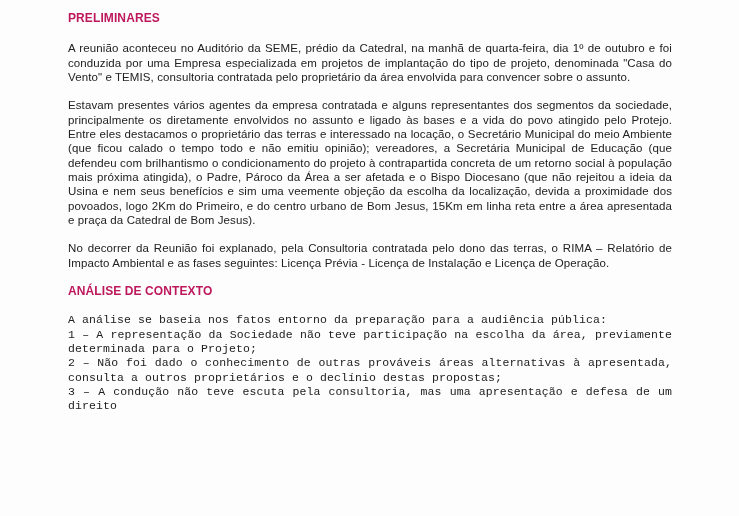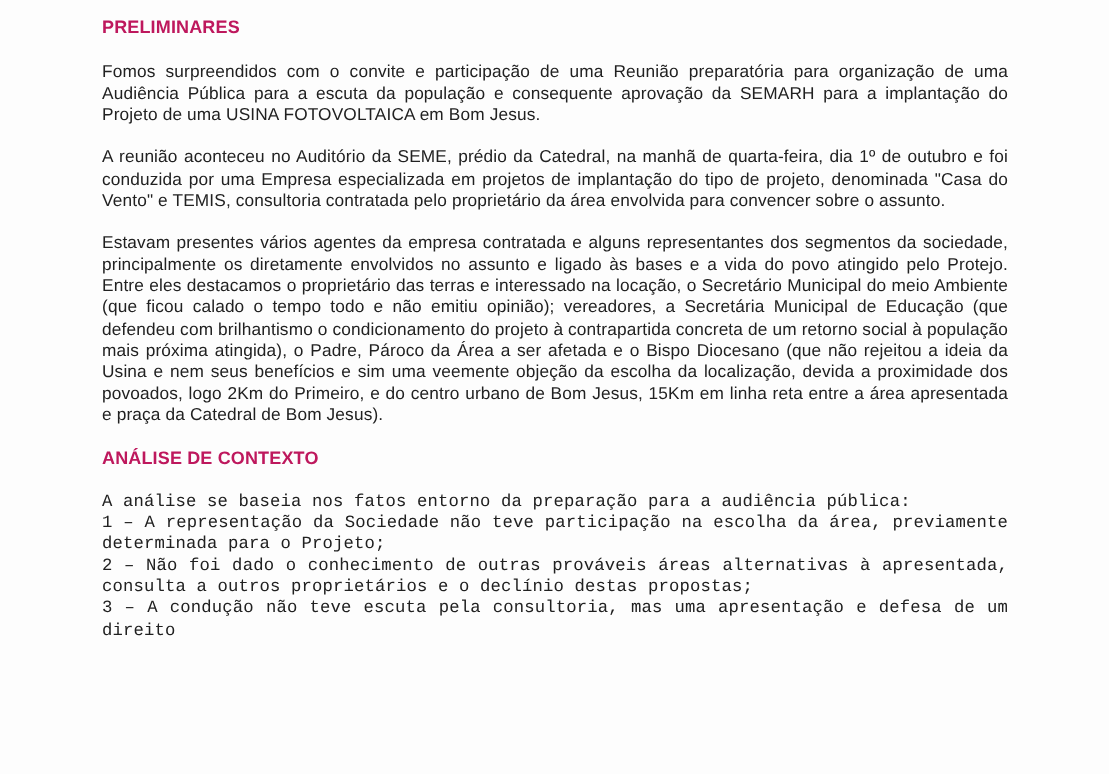--- a/index.html
+++ b/index.html
@@ -50,26 +50,26 @@
     text-align: justify;
   }
 </style>
 </head>
 <body>
 
 <div class="page">
 
   <div class="section-heading">PRELIMINARES</div>
 
-  <p class="para">Fomos surpreendidos com o convite e participação de uma Reunião preparatória para organização de uma Audiência Pública para a escuta da população e consequente aprovação da SEMARH para a implantação do Projeto de uma USINA FOTOVOLTAICA em Bom Jesus.</p>
 
   <p class="para">A reunião aconteceu no Auditório da SEME, prédio da Catedral, na manhã de quarta-feira, dia 1º de outubro e foi conduzida por uma Empresa especializada em projetos de implantação do tipo de projeto, denominada "Casa do Vento" e TEMIS, consultoria contratada pelo proprietário da área envolvida para convencer sobre o assunto.</p>
 
   <p class="para">Estavam presentes vários agentes da empresa contratada e alguns representantes dos segmentos da sociedade, principalmente os diretamente envolvidos no assunto e ligado às bases e a vida do povo atingido pelo Protejo. Entre eles destacamos o proprietário das terras e interessado na locação, o Secretário Municipal do meio Ambiente (que ficou calado o tempo todo e não emitiu opinião); vereadores, a Secretária Municipal de Educação (que defendeu com brilhantismo o condicionamento do projeto à contrapartida concreta de um retorno social à população mais próxima atingida), o Padre, Pároco da Área a ser afetada e o Bispo Diocesano (que não rejeitou a ideia da Usina e nem seus benefícios e sim uma veemente objeção da escolha da localização, devida a proximidade dos povoados, logo 2Km do Primeiro, e do centro urbano de Bom Jesus, 15Km em linha reta entre a área apresentada e praça da Catedral de Bom Jesus).</p>
 
+  <p class="para">No decorrer da Reunião foi explanado, pela Consultoria contratada pelo dono das terras, o RIMA – Relatório de Impacto Ambiental e as fases seguintes: Licença Prévia - Licença de Instalação e Licença de Operação.</p>
 
 
   <div class="section-heading second">ANÁLISE DE CONTEXTO</div>
 
   <div class="analysis-block">
     <div class="analysis-line">A análise se baseia nos fatos entorno da preparação para a audiência pública:</div>
     <div class="analysis-line">1 – A representação da Sociedade não teve participação na escolha da área, previamente determinada para o Projeto;</div>
     <div class="analysis-line">2 – Não foi dado o conhecimento de outras prováveis áreas alternativas à apresentada, consulta a outros proprietários e o declínio destas propostas;</div>
     <div class="analysis-line">3 – A condução não teve escuta pela consultoria, mas uma apresentação e defesa de um direito</div>
   </div>

